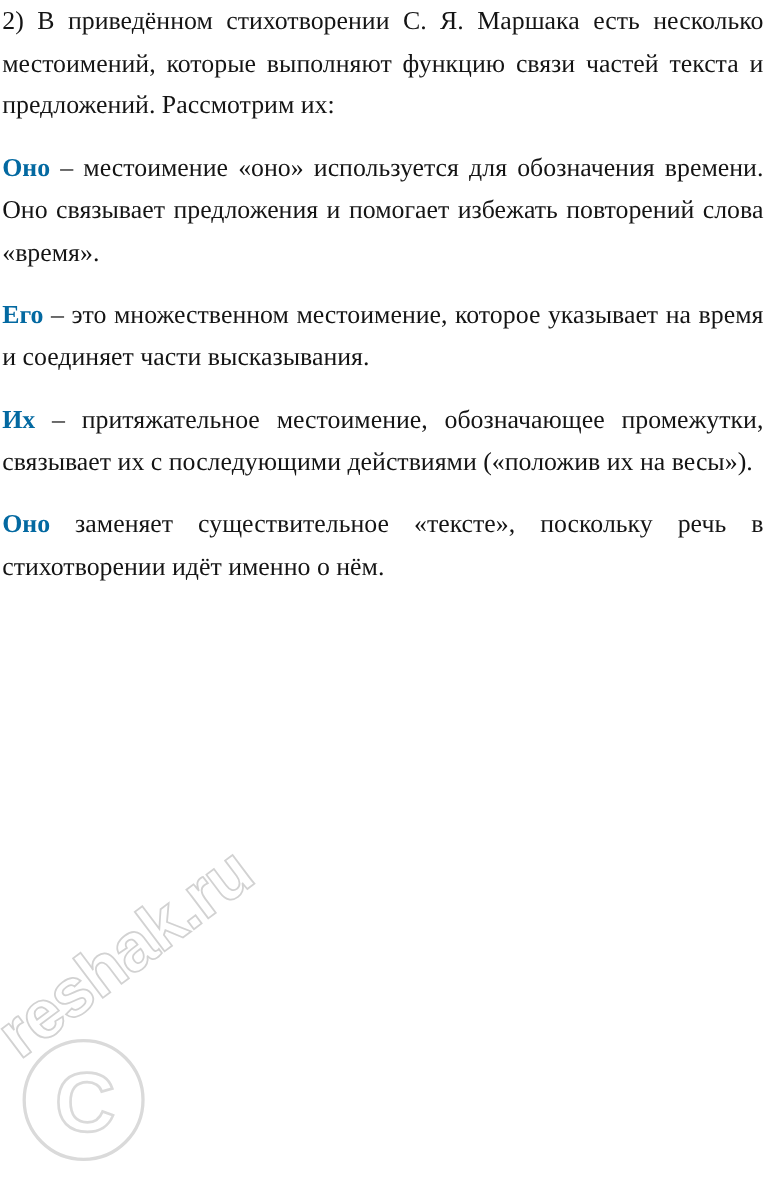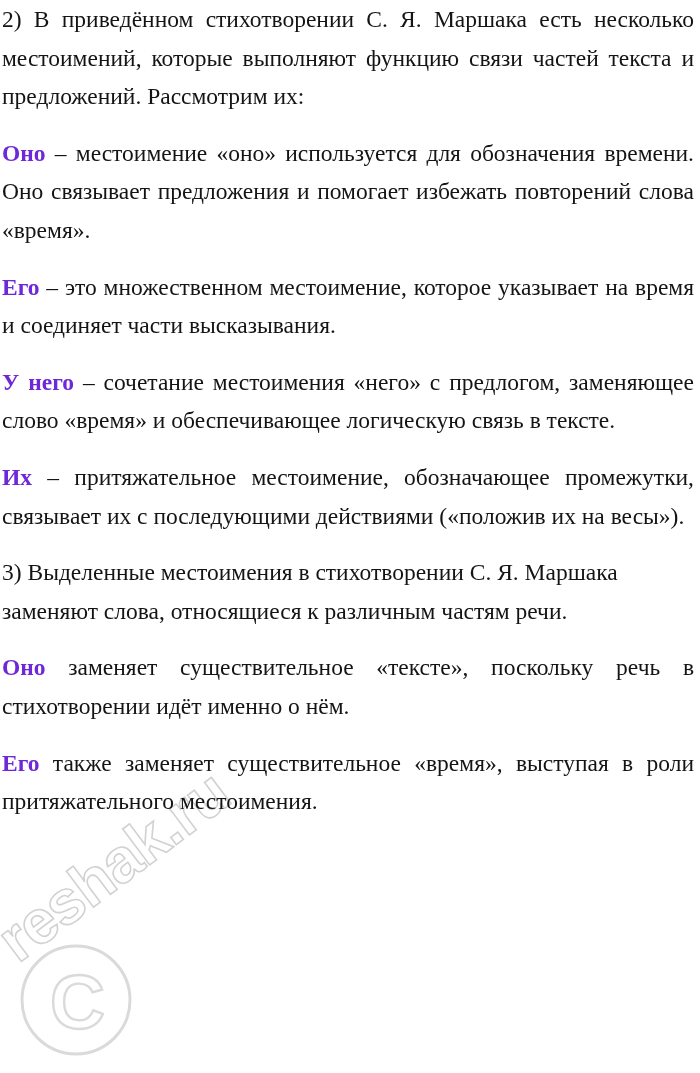--- a/index.html
+++ b/index.html
@@ -73,21 +73,21 @@
     hyphens: none;
   }
   p.para.lastflush {
     text-align: left;
   }
   p.gap {
     margin-top: 18px;
   }
   b.lead {
     font-weight: bold;
-    color: #6d28d9;
+    color: #0369a1;
   }
 </style>
 </head>
 <body>
 
 <div id="page">
 
   <div id="watermark">
     <svg width="240" height="210" viewBox="0 0 240 210" aria-hidden="true">
       <g transform="rotate(-37 30 60)">
@@ -107,40 +107,31 @@
     </p>
 
     <p class="para gap">
       <b class="lead">Оно</b><span> – местоимение «оно» используется для обозначения времени. Оно связывает предложения и помогает избежать повторений слова «время».</span>
     </p>
 
     <p class="para gap">
       <b class="lead">Его</b><span> – это множественном местоимение, которое указывает на время и соединяет части высказывания.</span>
     </p>
 
-    <p class="para gap">
-      <b class="lead">У него</b><span> – сочетание местоимения «него» с предлогом, заменяющее слово «время» и обеспечивающее логическую связь в тексте.</span>
-    </p>
 
 
     <p class="para gap">
       <b class="lead">Их</b><span> – притяжательное местоимение, обозначающее промежутки, связывает их с последующими действиями («положив их на весы»).</span>
     </p>
 
-    <p class="para gap lastflush">
-      <span>3) Выделенные местоимения в стихотворении С. Я. Маршака заменяют слова, относящиеся к различным частям речи.</span>
-    </p>
 
     <p class="para gap">
       <b class="lead">Оно</b><span> заменяет существительное «тексте», поскольку речь в стихотворении идёт именно о нём.</span>
     </p>
 
-    <p class="para gap">
-      <b class="lead">Его</b><span> также заменяет существительное «время», выступая в роли притяжательного местоимения.</span>
-    </p>
 
 
     <p class="para gap">
       
     </p>
 
   </div>
 </div>
 
 </body></html>

